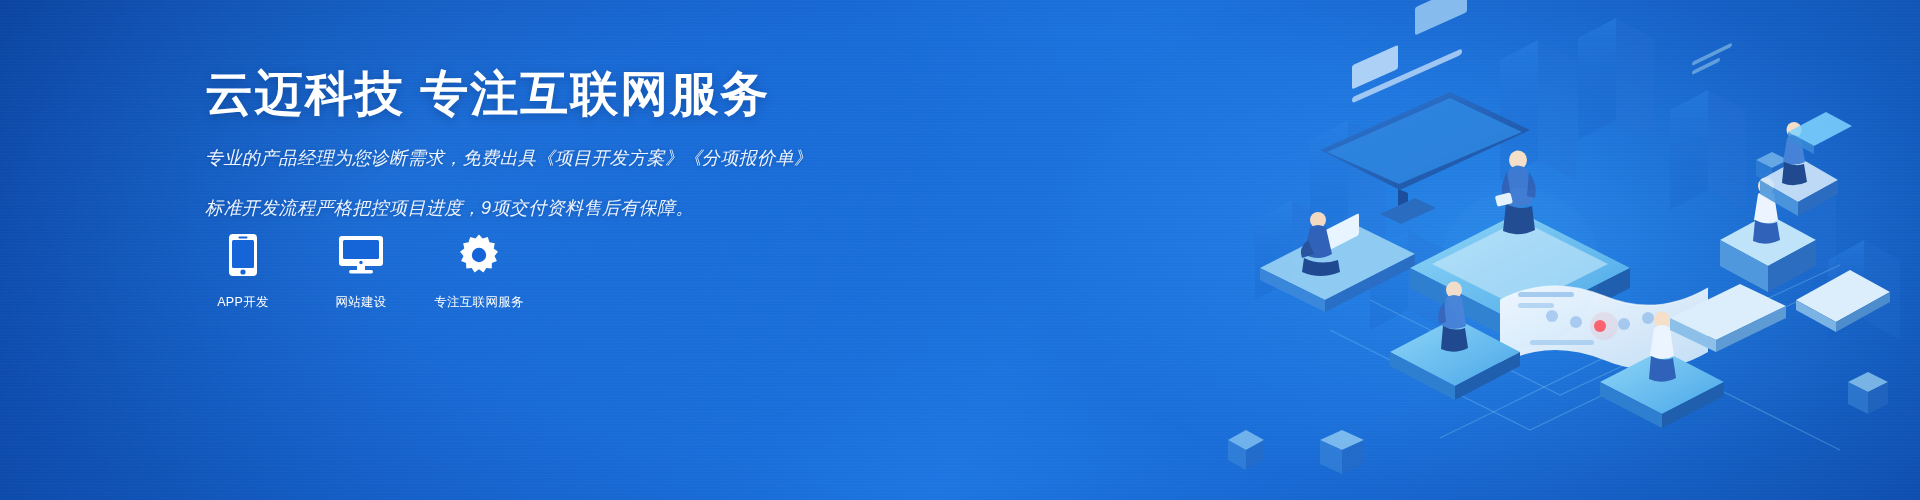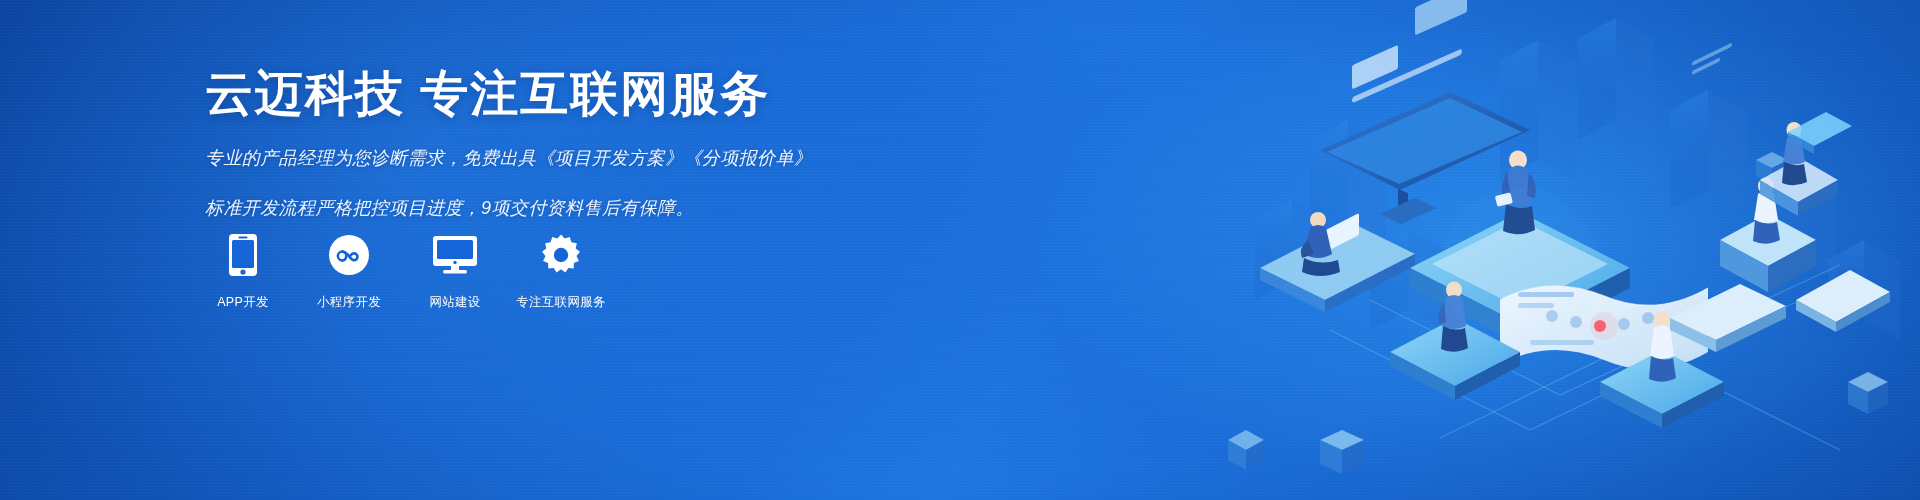--- a/index.html
+++ b/index.html
@@ -71,21 +71,21 @@
   }
   .sub-line + .sub-line { margin-top: 16px; }
 
   
   .services {
     position: absolute;
     left: 205px;
     top: 232px;
     display: flex;
     align-items: flex-start;
-    gap: 30px;
+    gap: 42px;
   }
   .service {
     width: 76px;
     display: flex;
     flex-direction: column;
     align-items: center;
   }
   .service-icon {
     width: 46px;
     height: 46px;
@@ -337,30 +337,20 @@
         <svg width="30" height="44" viewBox="0 0 30 44" xmlns="http://www.w3.org/2000/svg">
           <rect x="1" y="1" width="28" height="42" rx="4" fill="#ffffff"></rect>
           <rect x="4" y="7" width="22" height="28" rx="1.5" fill="#1565d8"></rect>
           <rect x="10.5" y="3.4" width="9" height="2" rx="1" fill="#1565d8"></rect>
           <circle cx="15" cy="39" r="2.6" fill="#1565d8"></circle>
         </svg>
       </div>
       <div class="service-label">APP开发</div>
     </div>
 
-    <div class="service">
-      <div class="service-icon">
-        <svg width="42" height="42" viewBox="0 0 42 42" xmlns="http://www.w3.org/2000/svg">
-          <circle cx="21" cy="21" r="20" fill="#ffffff"></circle>
-          <path d="M14.5 26.5c-2.6 0-4.6-2-4.6-4.5s2-4.5 4.6-4.5c2.2 0 3.6 1.3 5.2 3.2l2.2 2.7c1.5 1.8 2.6 2.8 4.1 2.8 2 0 3.5-1.5 3.5-3.4s-1.5-3.4-3.5-3.4c-1.6 0-2.8 1-4.1 2.6" fill="none" stroke="#1565d8" stroke-width="2.6" stroke-linecap="round"></path>
-          <path d="M14.3 17.6c2.3 0 4 1.8 4 4.1 0 2.6-1.7 4.5-4.2 4.8" fill="none" stroke="#1565d8" stroke-width="2.6" stroke-linecap="round"></path>
-        </svg>
-      </div>
-      <div class="service-label">小程序开发</div>
-    </div>
 
 
     <div class="service">
       <div class="service-icon">
         <svg width="46" height="40" viewBox="0 0 46 40" xmlns="http://www.w3.org/2000/svg">
           <rect x="1" y="1" width="44" height="30" rx="3" fill="#ffffff"></rect>
           <rect x="5" y="5" width="36" height="19" rx="1.5" fill="#1565d8"></rect>
           <circle cx="23" cy="27.5" r="1.7" fill="#1565d8"></circle>
           <rect x="19" y="31" width="8" height="4" fill="#ffffff"></rect>
           <rect x="11" y="35" width="24" height="3.4" rx="1.7" fill="#ffffff"></rect>

